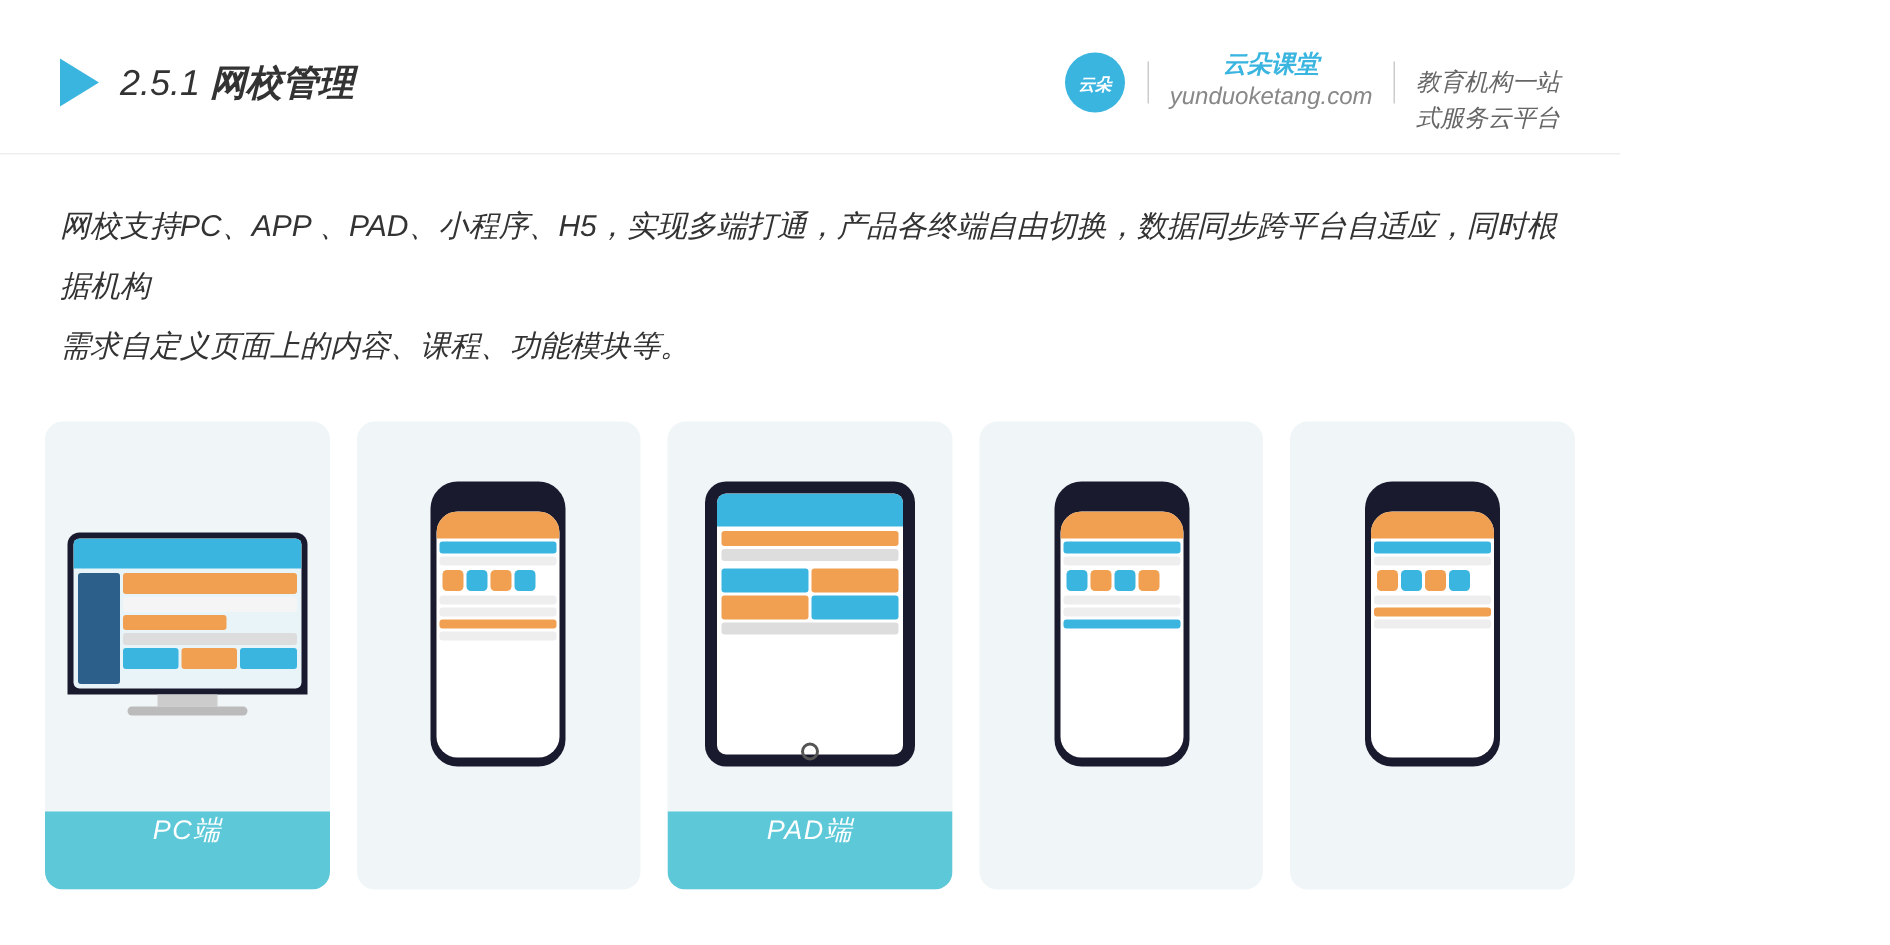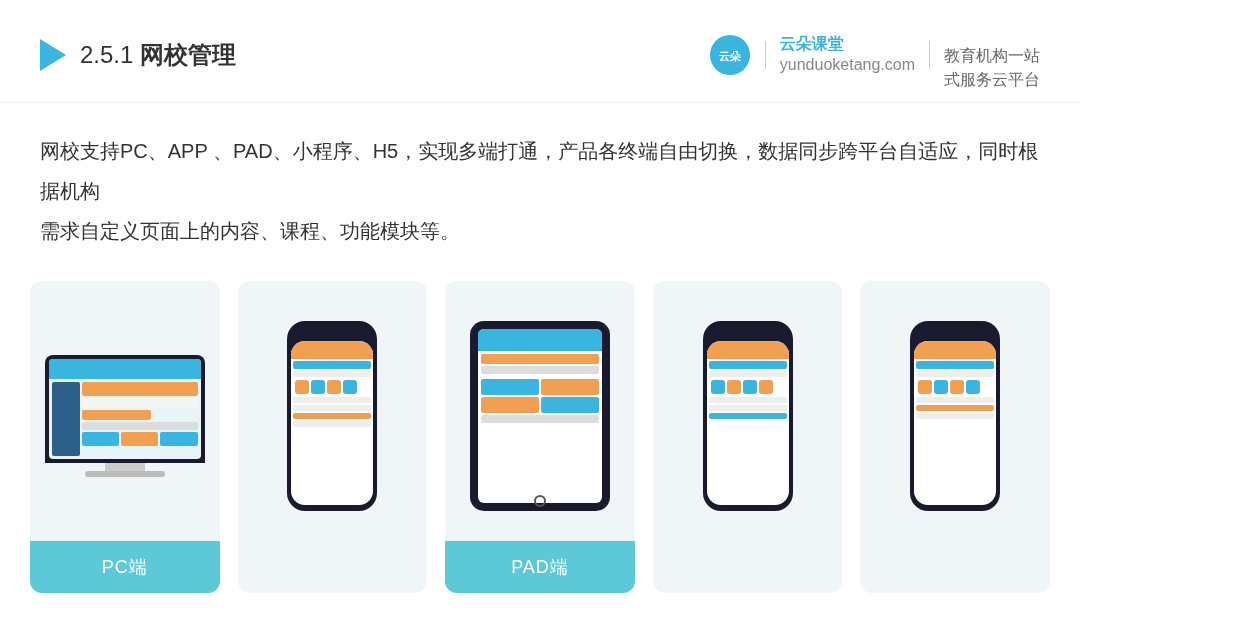--- a/index.html
+++ b/index.html
@@ -11,20 +11,21 @@
       overflow: hidden;
       position: relative;
     }
 
     .page-container {
       width: 1080px;
       height: 630px;
       background: #fff;
       padding: 0;
       position: relative;
+      font-style: italic;
     }
 
     
     .header {
       display: flex;
       align-items: center;
       justify-content: space-between;
       padding: 18px 40px 10px 40px;
       border-bottom: 1px solid #eee;
     }
@@ -42,20 +43,21 @@
     }
 
     .header-title strong {
       font-weight: bold;
     }
 
     .logo-text-block {
       display: flex;
       flex-direction: column;
       line-height: 1.3;
+      align-items: center;
     }
 
     .logo-main {
       font-size: 16px;
       font-weight: bold;
       color: #3ab5e0;
     }
 
     .logo-url {
       font-size: 16px;
@@ -331,21 +333,20 @@
       border-radius: 50%;
       border: 2px solid #555;
     }
 
     
     .card-footer {
       width: 100%;
       height: 52px;
       background: #5cc8d8;
       display: flex;
-      align-items: center;
       justify-content: center;
       margin-top: auto;
     }
 
     .card-label {
       color: #fff;
       font-size: 18px;
       font-weight: 500;
       letter-spacing: 1px;
     }

